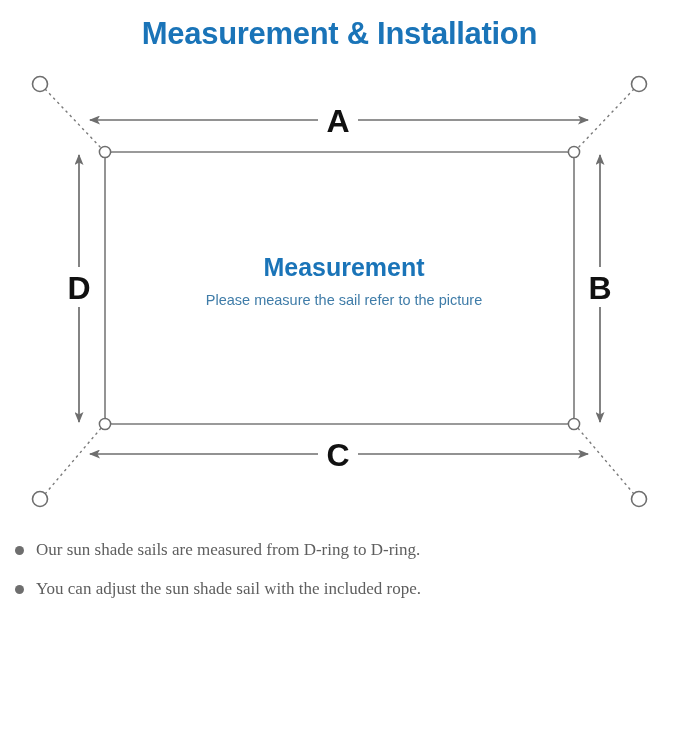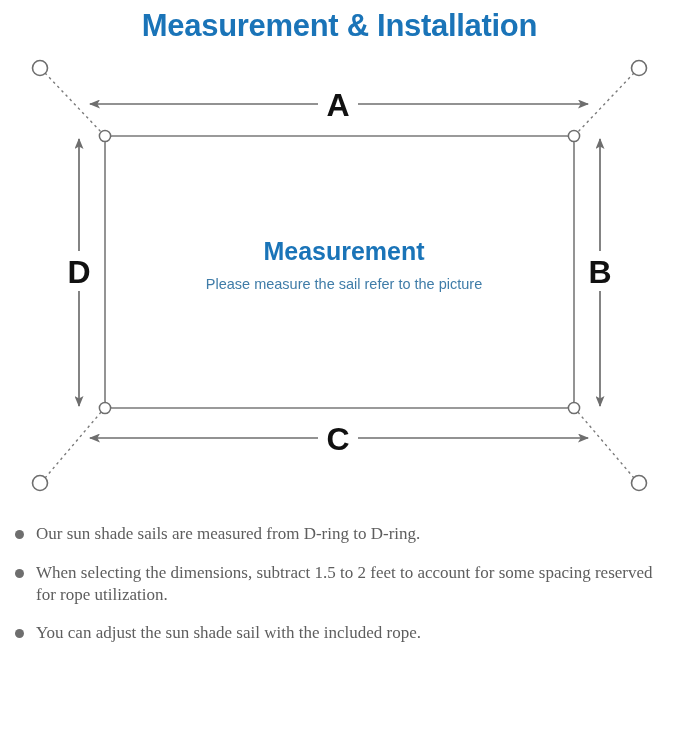--- a/index.html
+++ b/index.html
@@ -17,21 +17,21 @@
   }
 
   
   .title {
     text-align: center;
     font-family: "Liberation Sans", sans-serif;
     font-size: 31px;
     font-weight: bold;
     color: #1a74b8;
     letter-spacing: -0.3px;
-    margin: 4px;
+    margin: 12px;
     padding-top: 3px;
     height: 40px;
     line-height: 38px;
   }
 
   
   .diagram-wrap {
     position: relative;
     width: 679px;
     height: 470px;
@@ -153,24 +153,20 @@
 </div>
 
 <div class="notes">
 
   <div class="note-item">
     <span class="note-bullet"></span>
     <span class="note-text">Our sun shade sails are measured from D-ring to D-ring.</span>
   </div>
 
 
-  <div class="note-item">
-    <span class="note-bullet"></span>
-    <span class="note-text">When selecting the dimensions, subtract 1.5 to 2 feet to account for some spacing reserved for rope utilization.</span>
-  </div>
 
   <div class="note-item">
     <span class="note-bullet"></span>
     <span class="note-text">You can adjust the sun shade sail with the included rope.</span>
   </div>
 
 
 </div>
 
 </body></html>

